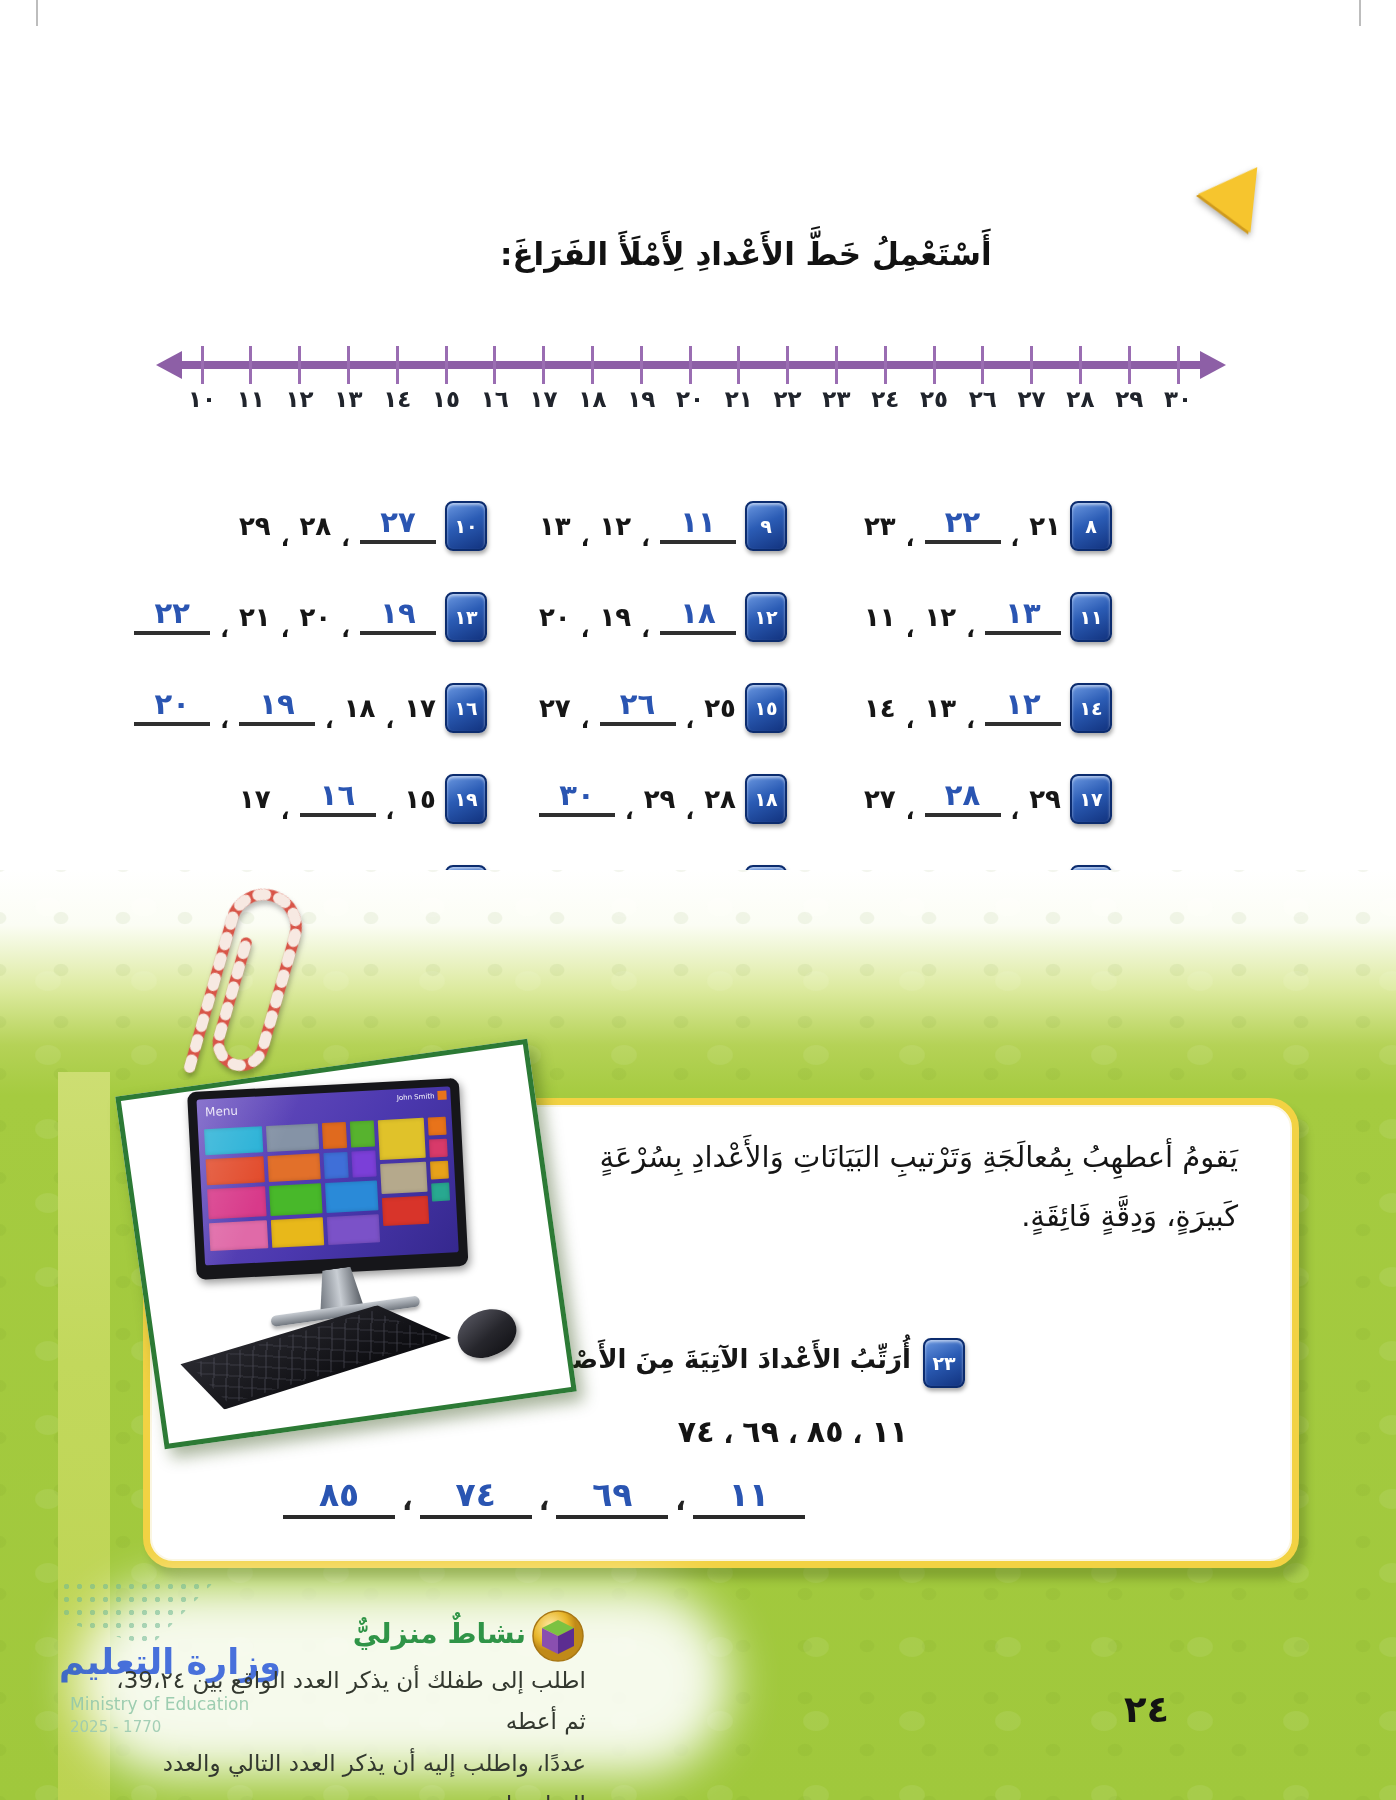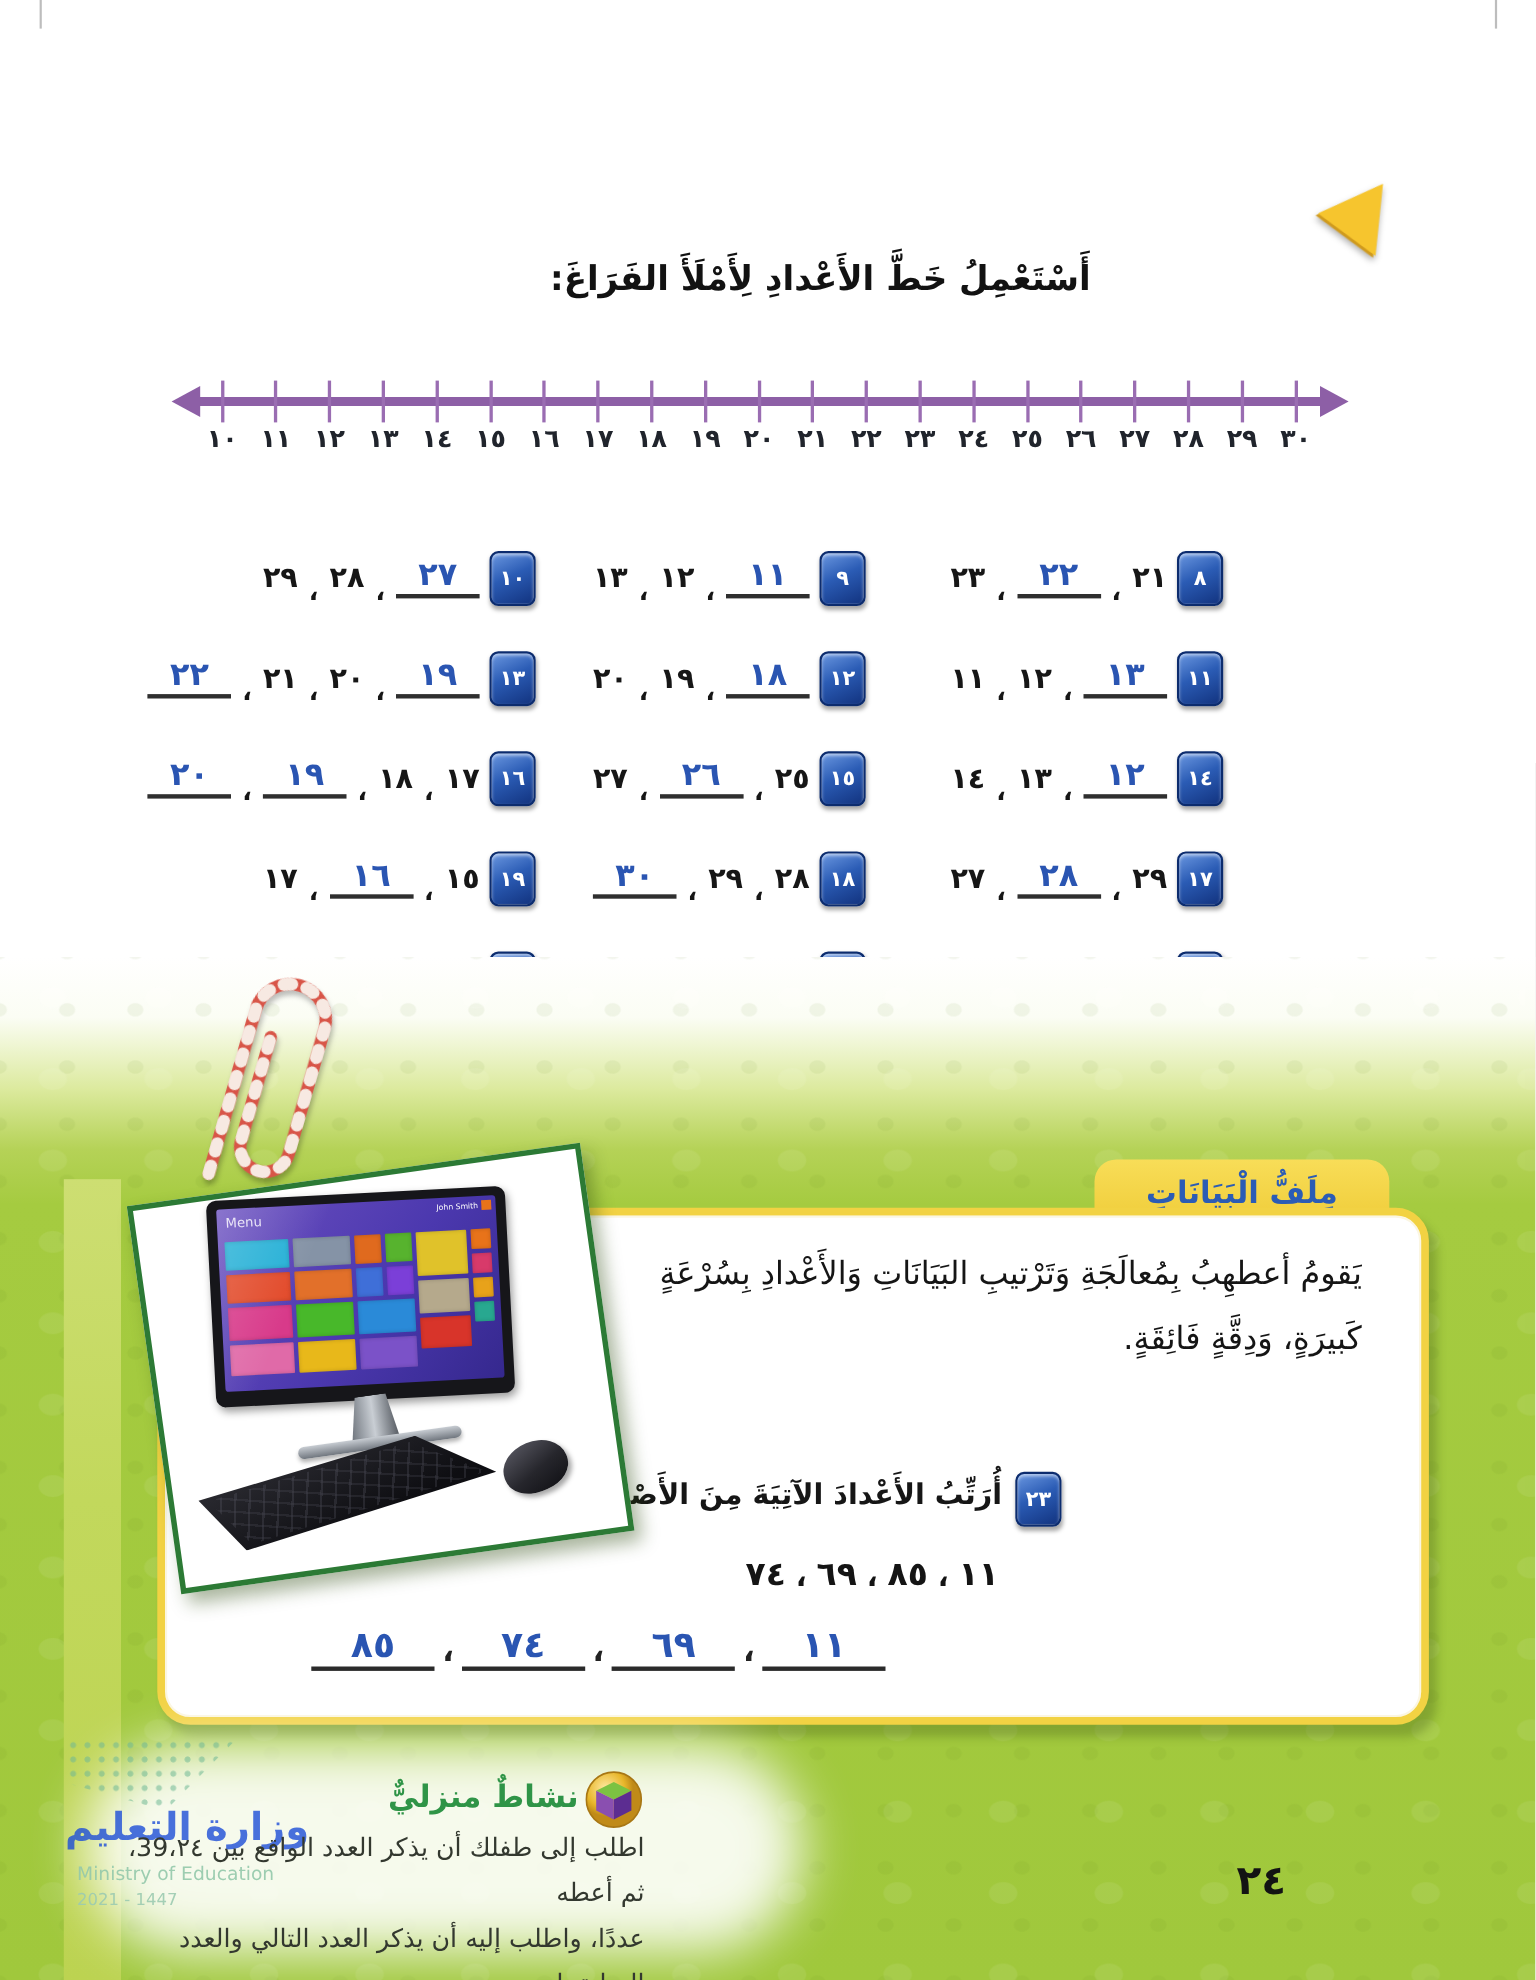--- a/index.html
+++ b/index.html
@@ -302,23 +302,20 @@
         <span class="ex-comma">،</span>
         <span class="ex-blank">١٢</span>
         <span class="ex-comma">،</span>
         <span class="ex-num">١٣</span>
       </div>
     </div>
 
   <div class="green"></div>
   <div class="lime-strip"></div>
 
-  <div class="panel-tab">
-    <span>مِلَفُّ الْبَيَانَاتِ</span>
-  </div>
   <div class="panel"></div>
   <div class="panel-par">يَقومُ أعطهِبُ بِمُعالَجَةِ وَتَرْتيبِ البَيَانَاتِ وَالأَعْدادِ بِسُرْعَةٍ كَبيرَةٍ، وَدِقَّةٍ فَائِقَةٍ.</div>
 
   <div class="q23-row">
     <div class="ex-badge">٢٣</div>
     <div class="q23-text">أُرَتِّبُ الأَعْدادَ الآتِيَةَ مِنَ الأَصْغَرِ إِلَى الأَكْبَرِ:</div>
   </div>
   <div class="q23-given" id="q23-given">
       <span class="gv-num">١١</span>
       <span class="gv-comma">،</span>
@@ -376,21 +373,21 @@
     <g fill="none" stroke-linecap="round" filter="drop-shadow(2px 3px 2px rgba(0,0,0,0.25))">
       <path d="M38 178 L38 54 a26 26 0 0 1 52 0 L90 148 a18 18 0 0 1 -36 0 L54 70" stroke="#d85548" stroke-width="9"></path>
       <path d="M38 178 L38 54 a26 26 0 0 1 52 0 L90 148 a18 18 0 0 1 -36 0 L54 70" stroke="#f7e9e2" stroke-width="9" stroke-dasharray="6 11"></path>
     </g>
   </svg>
 
   <div class="glow"></div>
   <div class="wm-dots"></div>
   <div class="wm-ar">وزارة التعليم</div>
   <div class="wm-en" dir="ltr">Ministry of Education</div>
-  <div class="wm-year" dir="ltr">2021 - 1447</div>
+  <div class="wm-year" dir="ltr">2025 - 1770</div>
 
   <svg class="home-icon" viewBox="0 0 52 52">
     <defs>
       <radialGradient id="gold" cx="35%" cy="30%">
           <stop offset="0%" stop-color="#ffeaa4"></stop>
           <stop offset="70%" stop-color="#e8b62a"></stop>
           <stop offset="100%" stop-color="#c08a18"></stop>
         </radialGradient>
     </defs>
     <circle cx="26" cy="26" r="25" fill="url(#gold)" stroke="#a87714" stroke-width="1.5"></circle>

